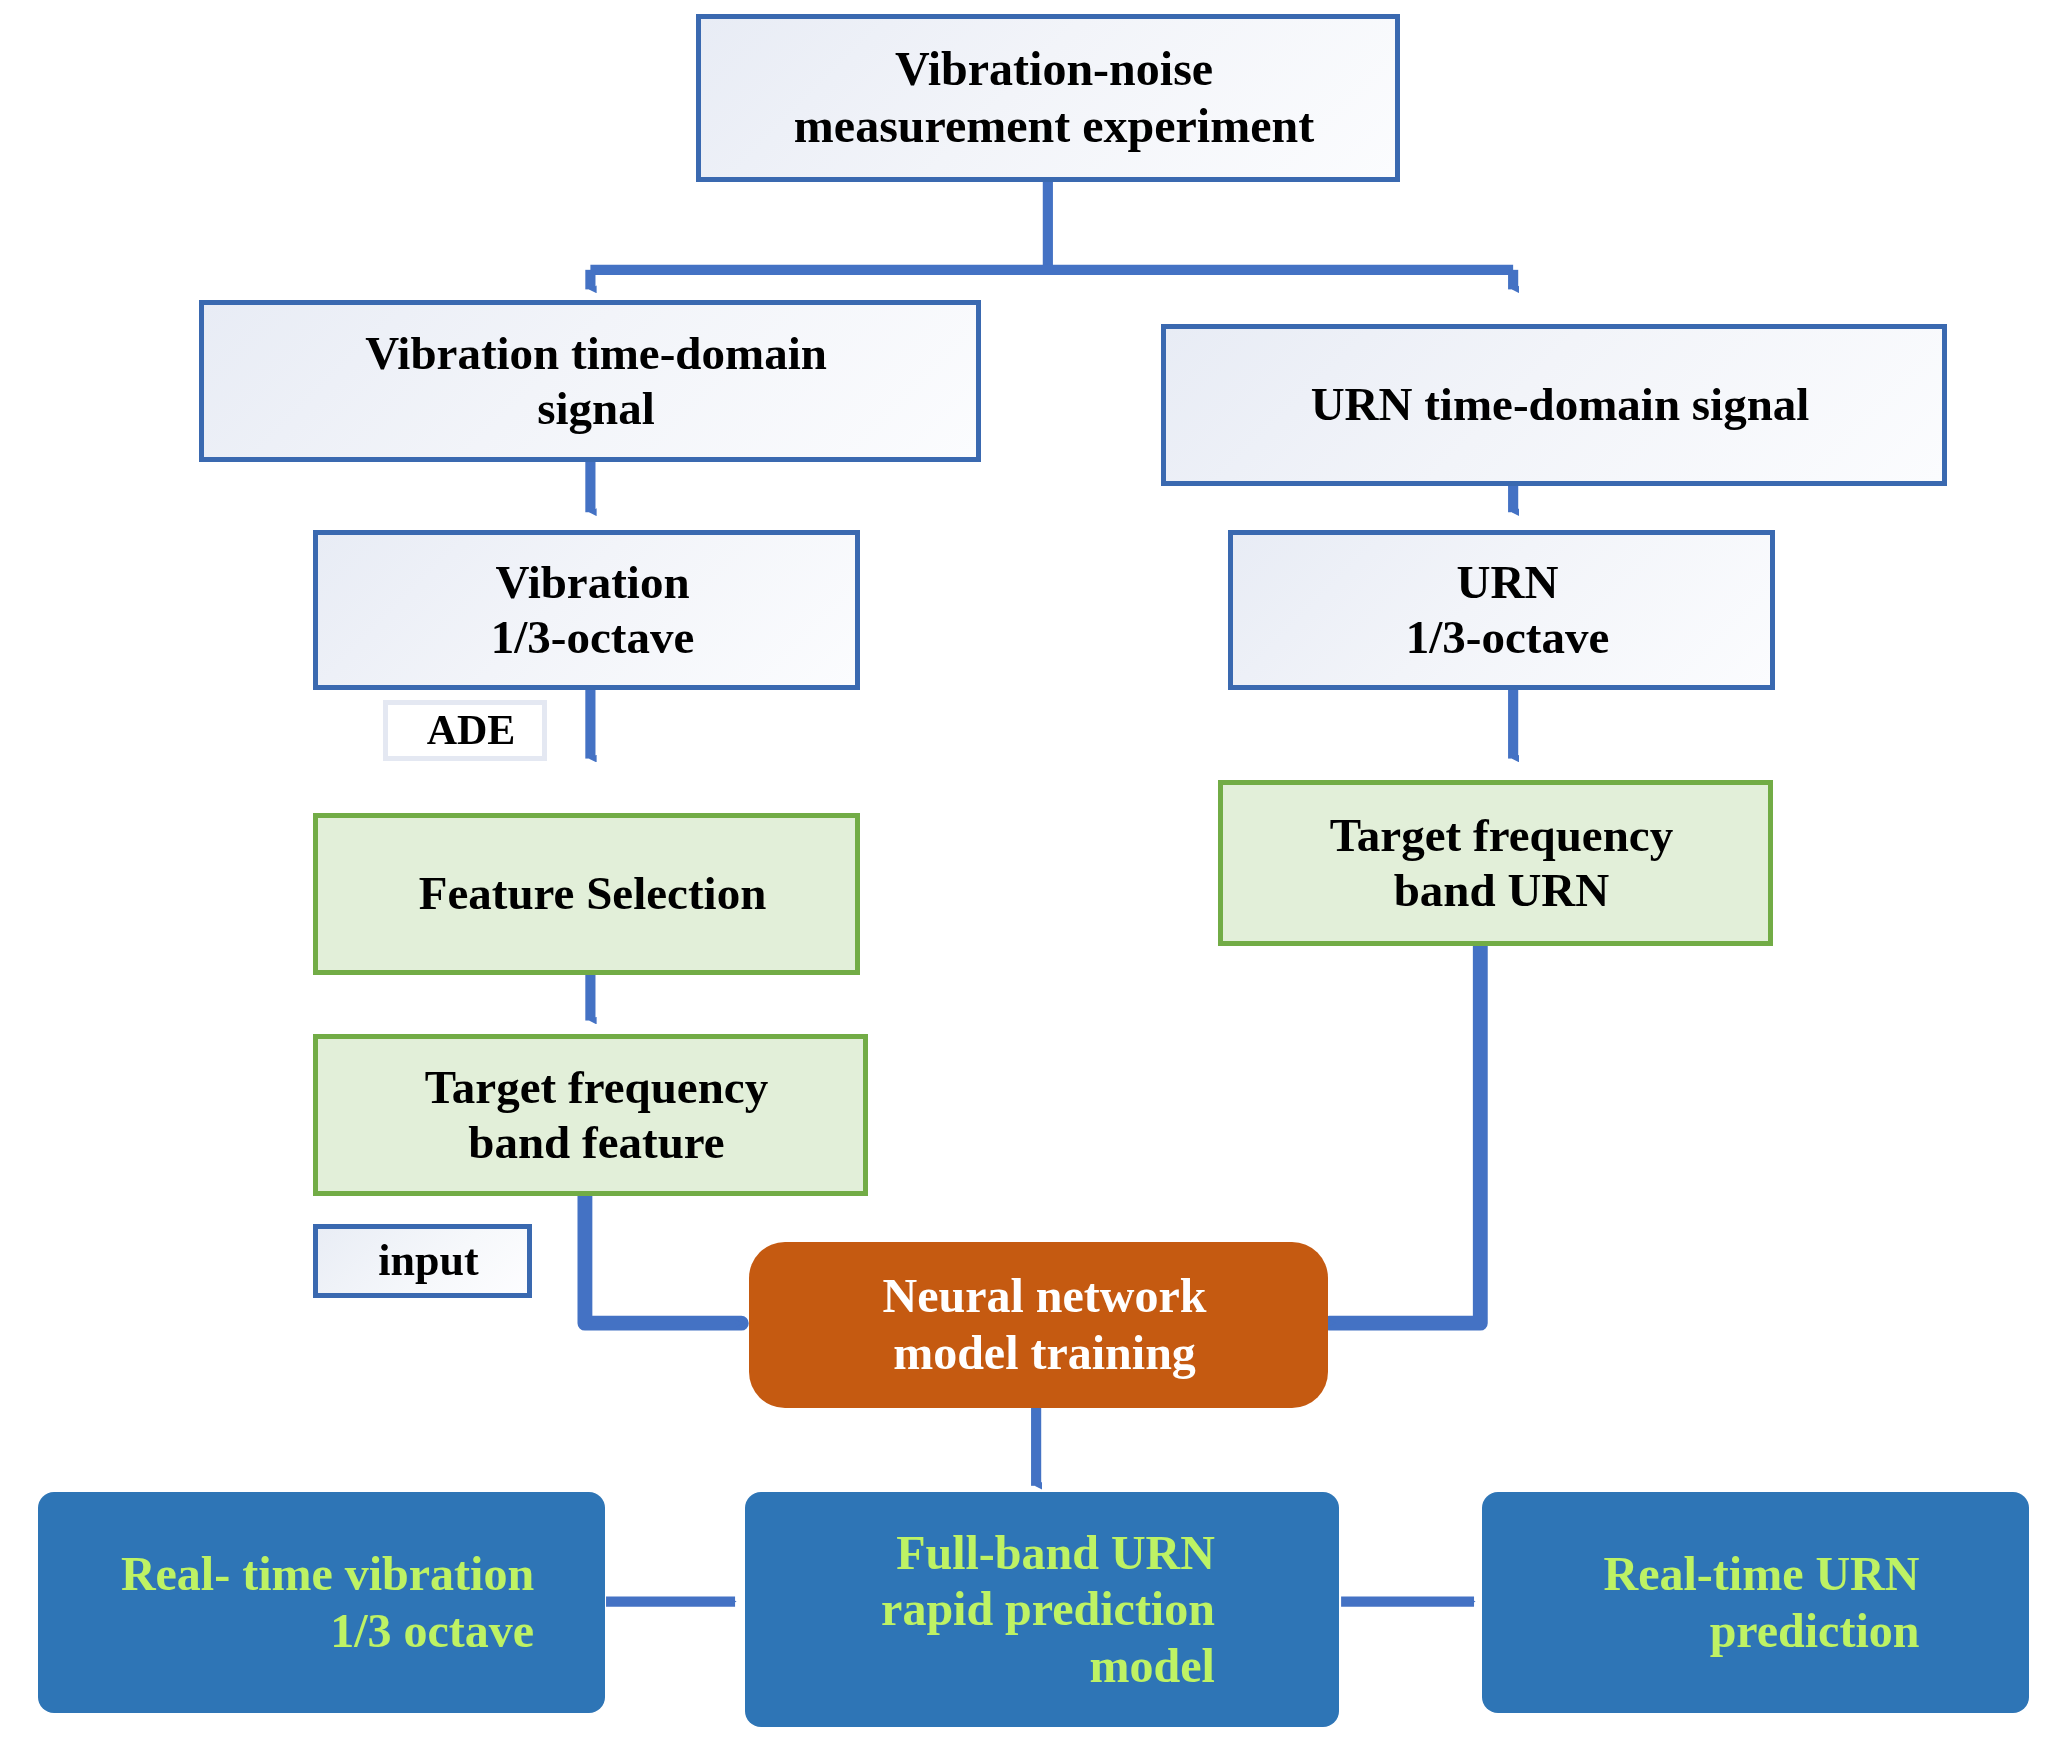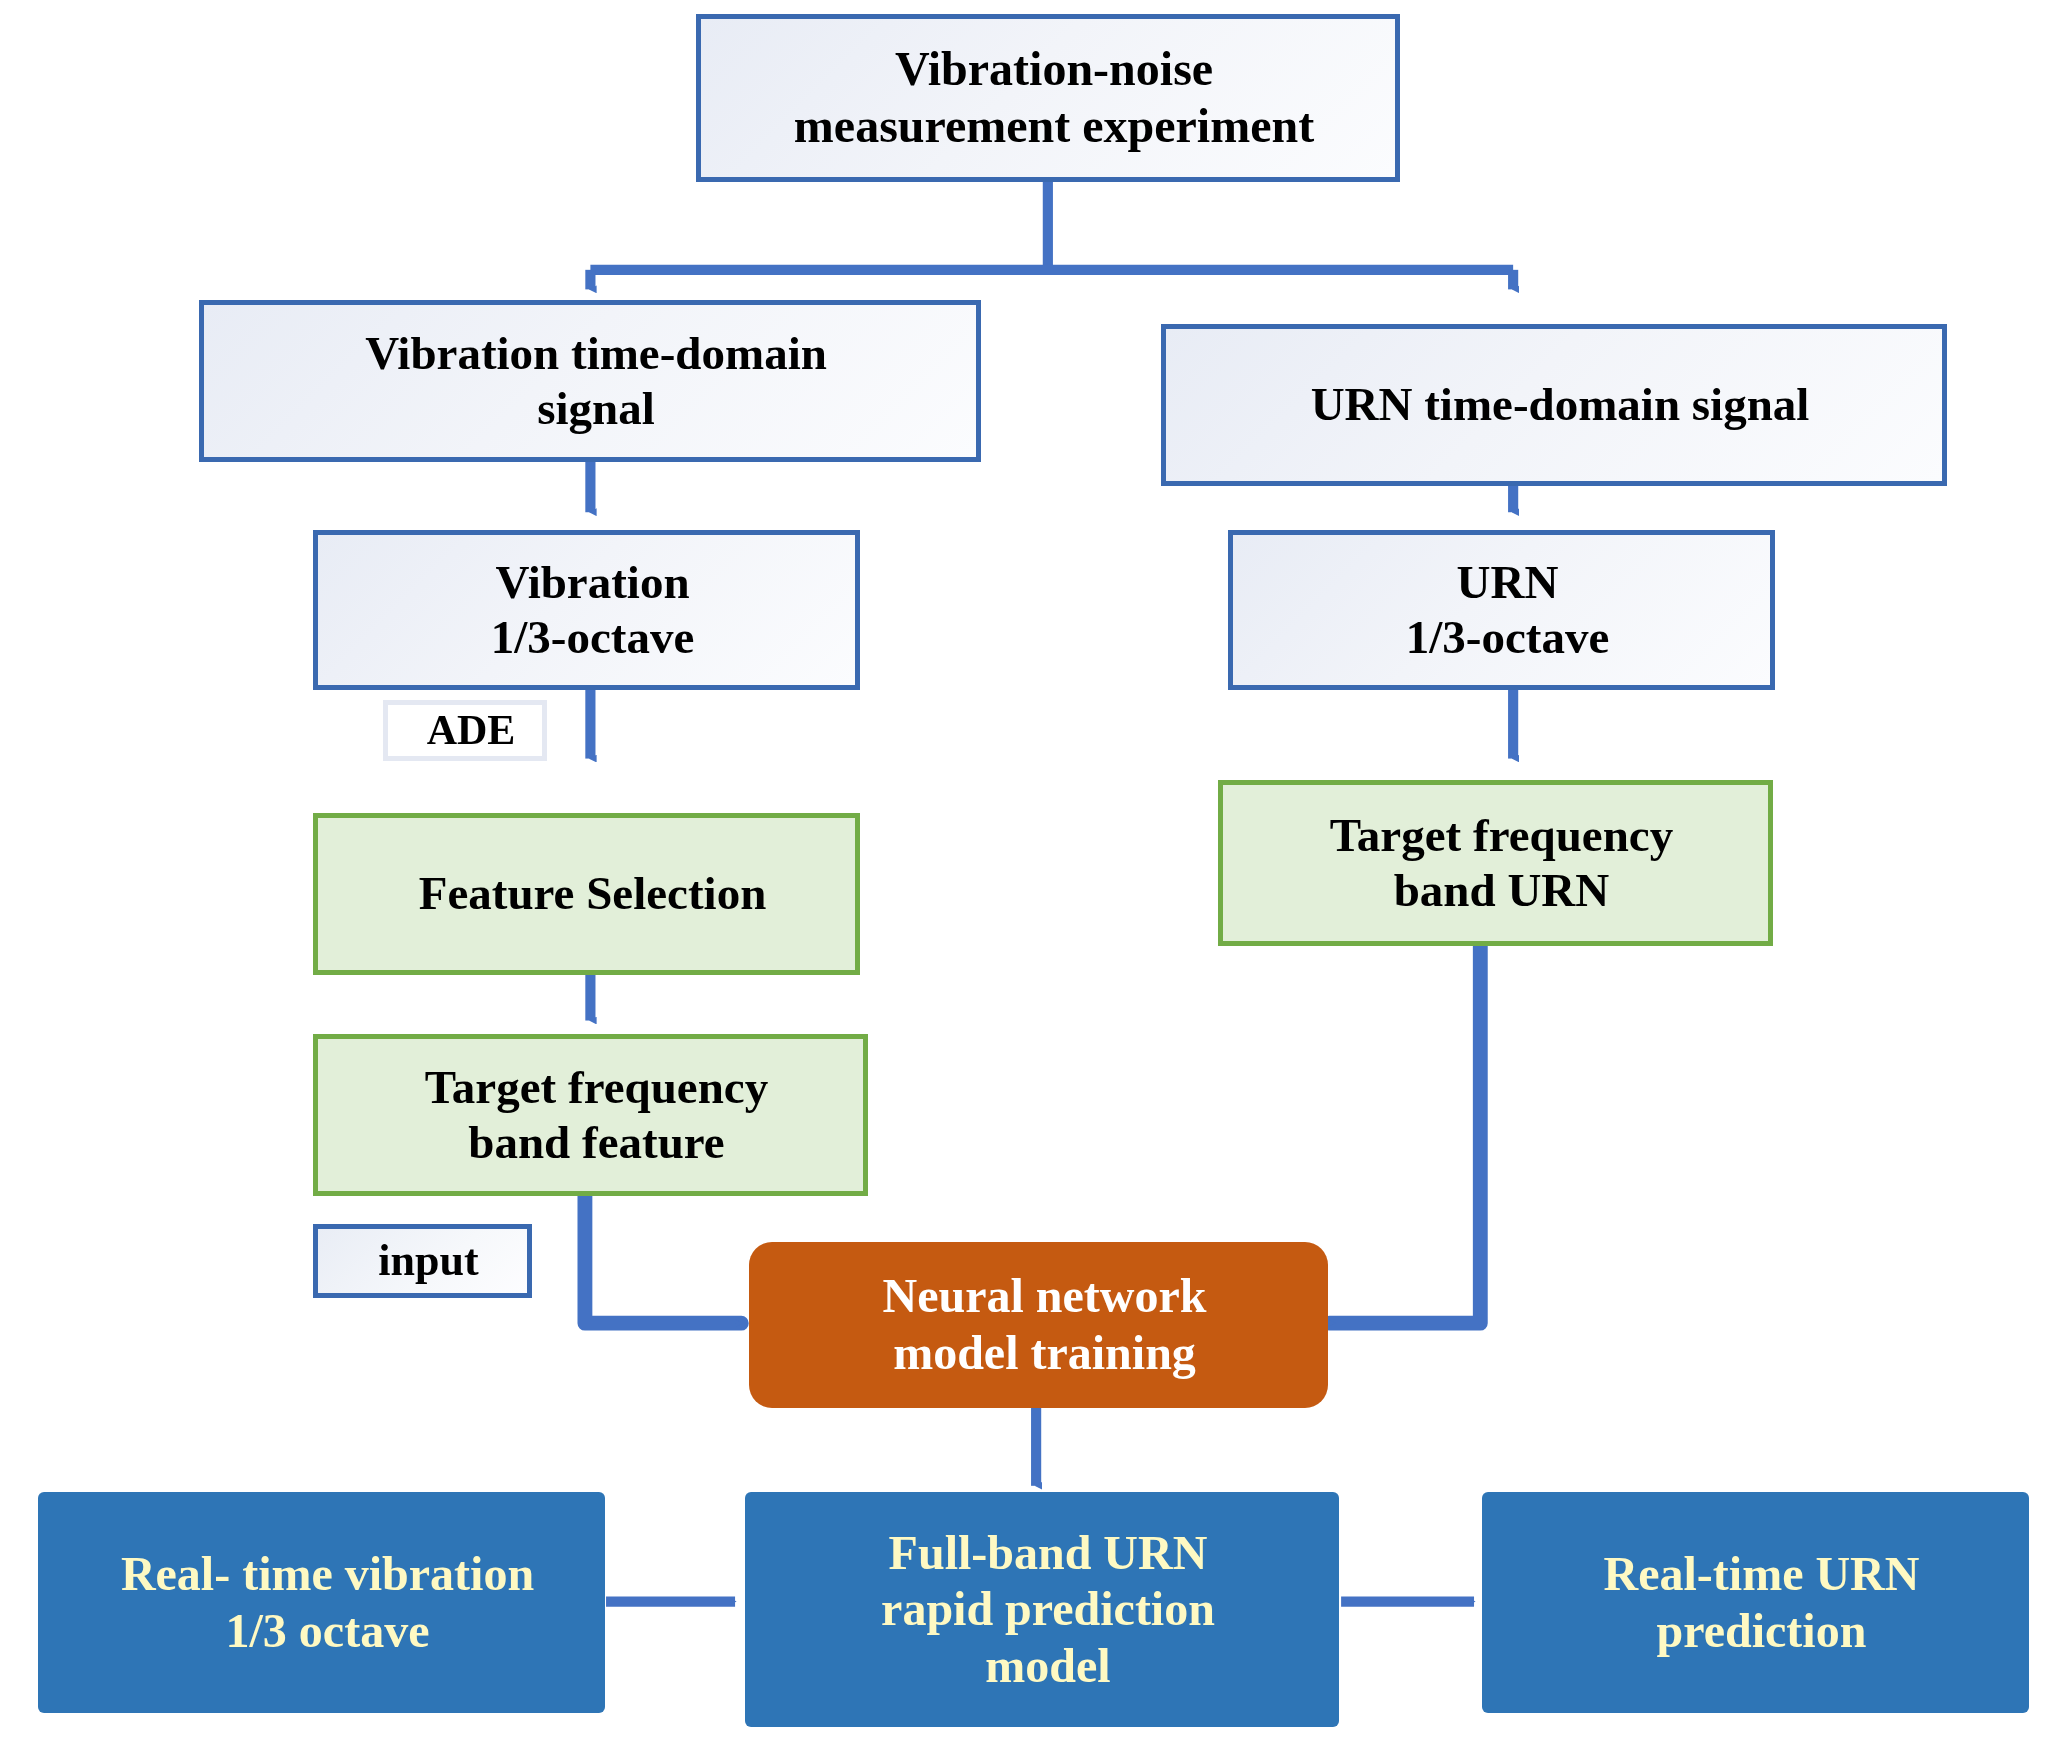--- a/index.html
+++ b/index.html
@@ -50,22 +50,23 @@
   }
   
   .n-orange {
     background: #C55A11;
     color: #FFFFFF;
     border-radius: 36px;
   }
   
   .n-blue {
     background: #2E75B6;
-    color: #fef9c3;
-    border-radius: 6px;
+    color: #bef264;
+    border-radius: 16px;
+    text-align: right;
   }
   
   .n-chip {
     border: 5.5px solid #3A69B0;
     background: linear-gradient(135deg, #E9EDF5 0%, #F6F8FB 60%, #FDFDFF 100%);
     color: #000000;
   }
   .n-chip-soft {
     border: 5.5px solid #E4E8F2;
     background: #FFFFFF;
@@ -136,21 +137,21 @@
 
   <div class="node n-green" style="left:1218px; top:780px; width:555px; height:166px; font-size:47px;">Target frequency
 band URN</div>
 
   <div class="node n-green" style="left:313px; top:1034px; width:555px; height:162px; font-size:47px;">Target frequency
 band feature</div>
 
   <div class="node n-chip" style="left:313px; top:1224px; width:219px; height:74px; font-size:44px;">input</div>
 
 
-  <div class="node n-orange" style="left:749px; top:1242px; width:579px; height:166px; font-size:48px;border-radius:23px;">Neural network
+  <div class="node n-orange" style="left:749px; top:1242px; width:579px; height:166px; font-size:48px;">Neural network
 model training</div>
 
   <div class="node n-blue" style="left:38px; top:1492px; width:567px; height:221px; font-size:48px;">Real- time vibration
 1/3 octave</div>
 
   <div class="node n-blue" style="left:745px; top:1492px; width:594px; height:235px; font-size:48px;">Full-band URN
 rapid prediction
 model</div>
 
   <div class="node n-blue" style="left:1482px; top:1492px; width:547px; height:221px; font-size:48px;">Real-time URN

